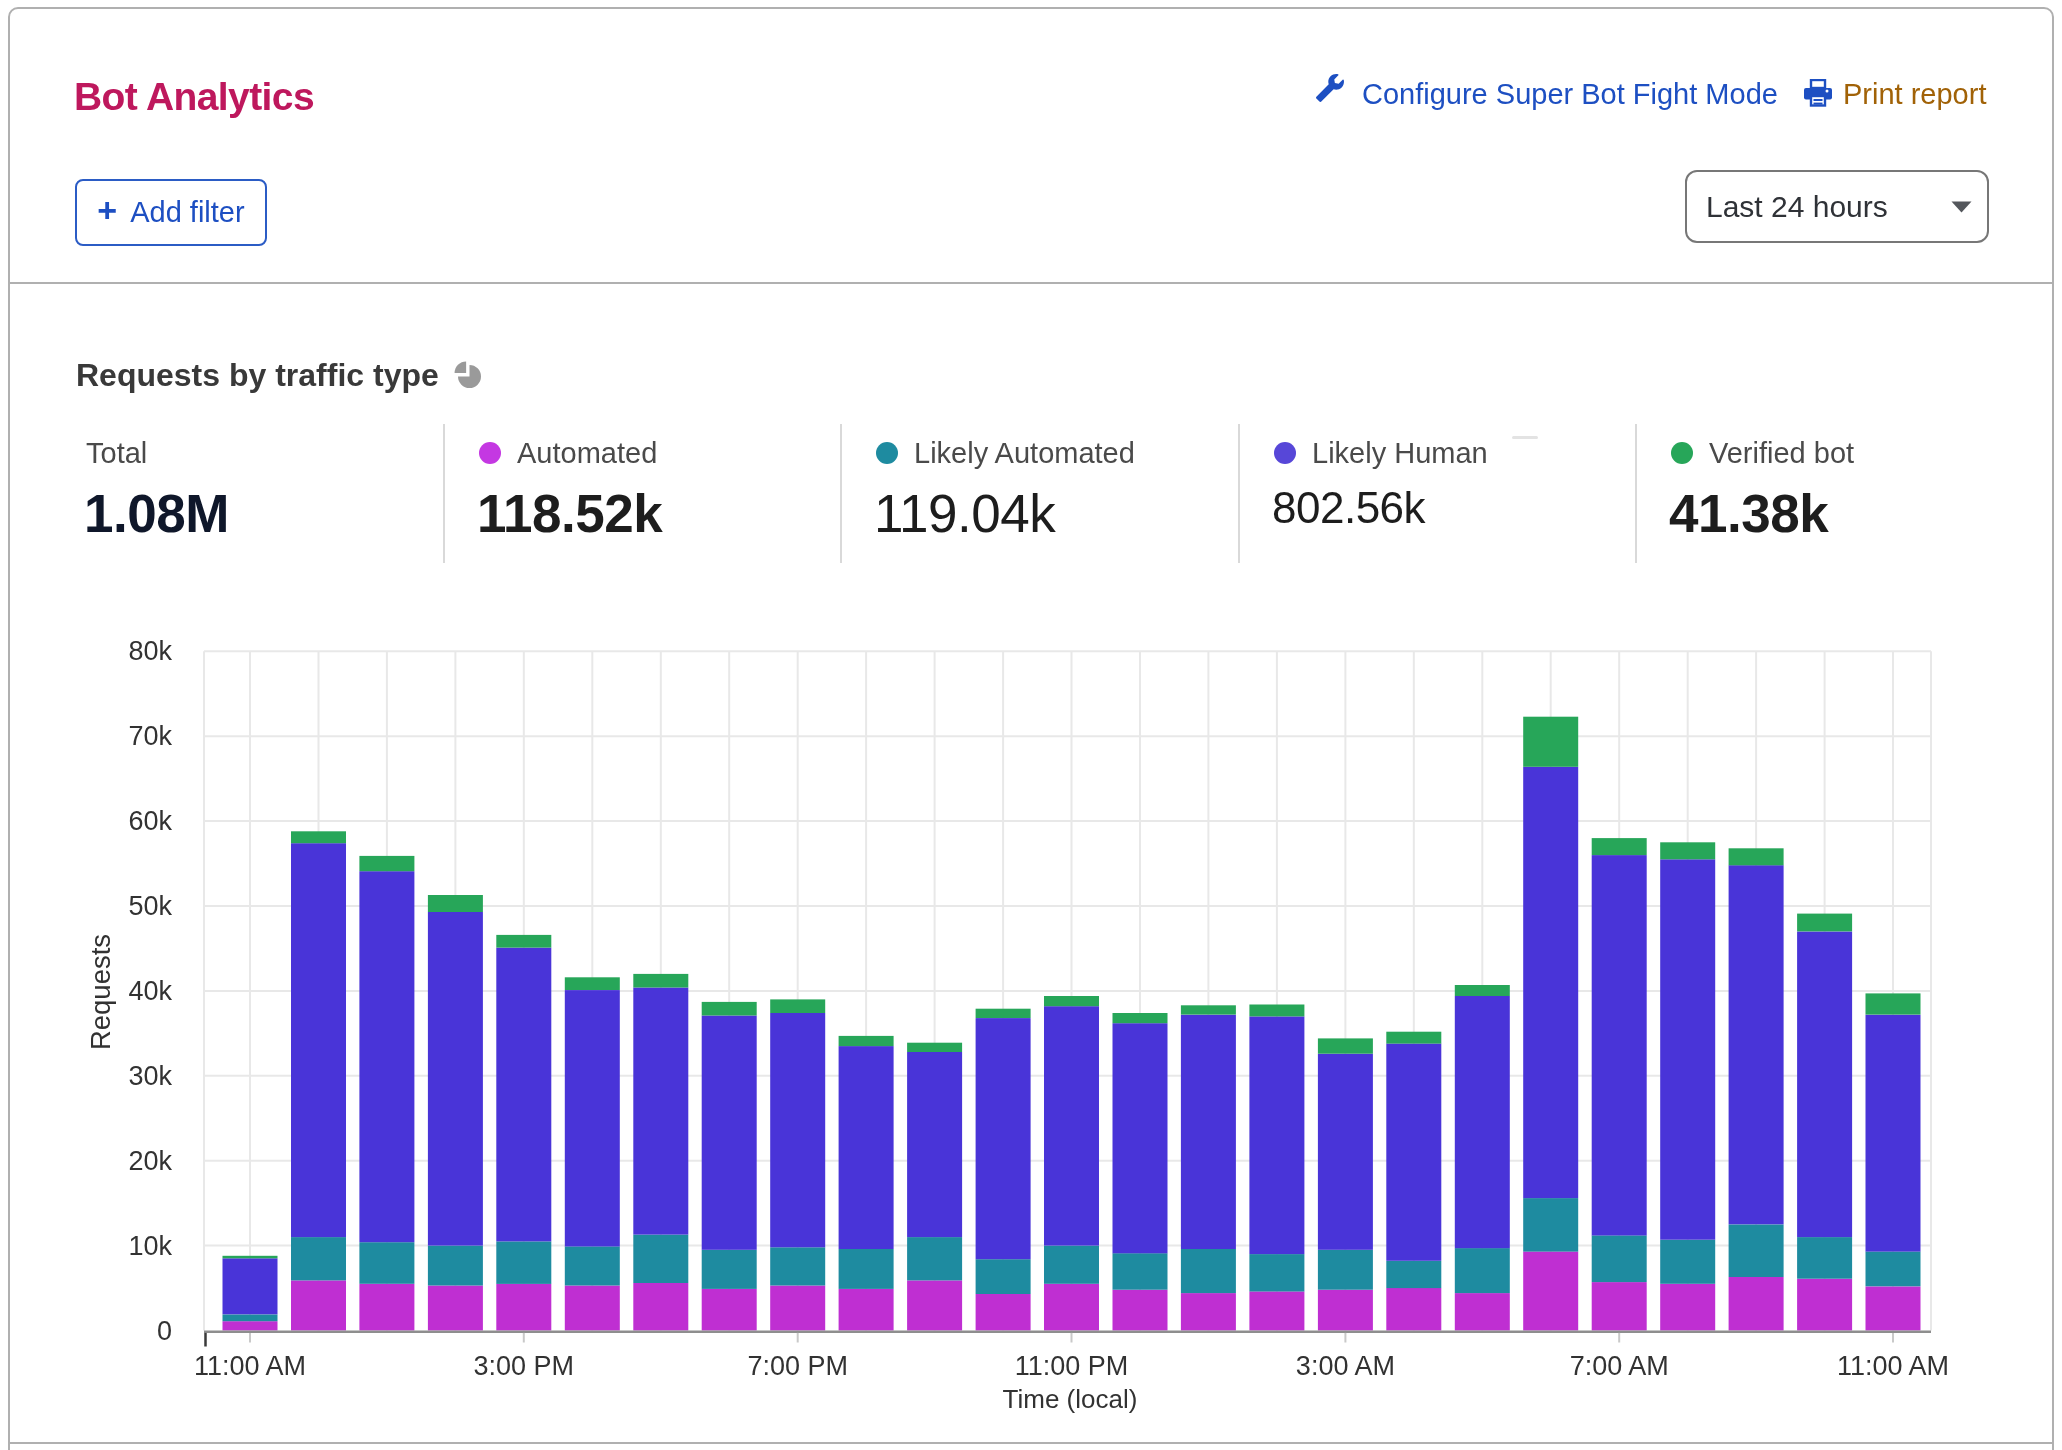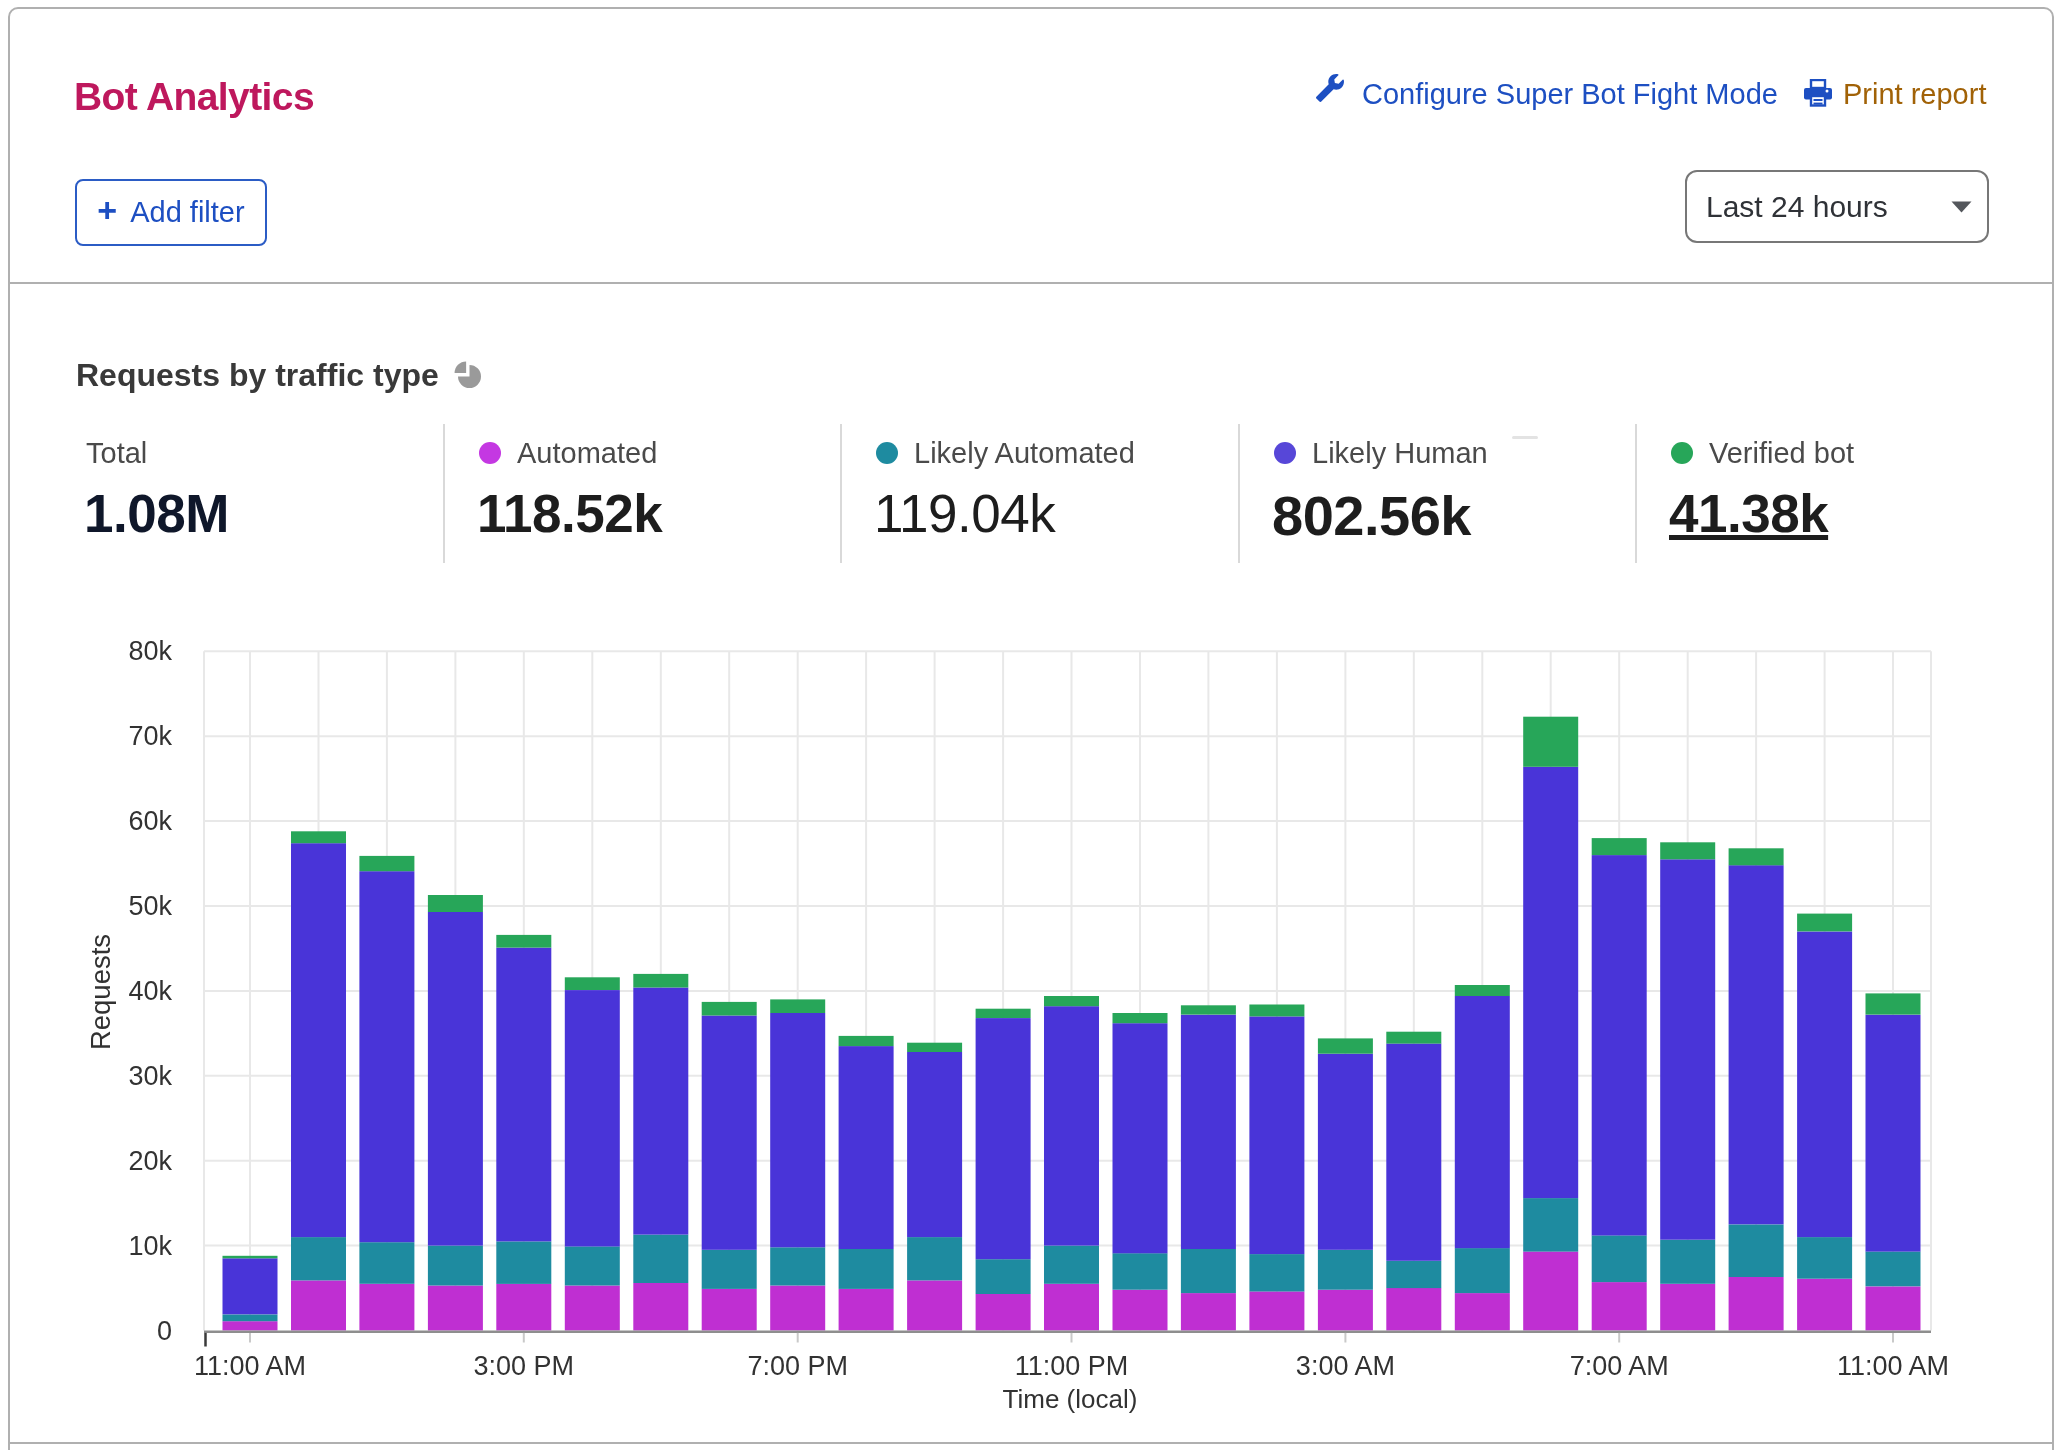--- a/index.html
+++ b/index.html
@@ -64,25 +64,25 @@
 <div class="abs" style="left:479px; top:442px; width:22px; height:22px; border-radius:50%; background:#c438e2;"></div>
 <div class="abs" style="left:517px; top:437px; font-size:29px; color:#4a4a4a;">Automated</div>
 <div class="abs" style="left:477px; top:483px; font-size:53px; font-weight:bold; letter-spacing:-0.5px; color:#1d1d1d;">118.52k</div>
 
 <div class="abs" style="left:876px; top:442px; width:22px; height:22px; border-radius:50%; background:#1e8ba0;"></div>
 <div class="abs" style="left:914px; top:437px; font-size:29px; color:#4a4a4a;">Likely Automated</div>
 <div class="abs" style="left:874px; top:483px; font-size:53px; font-weight:normal; letter-spacing:-0.5px; color:#1d1d1d;">119.04k</div>
 
 <div class="abs" style="left:1274px; top:442px; width:22px; height:22px; border-radius:50%; background:#5747d8;"></div>
 <div class="abs" style="left:1312px; top:437px; font-size:29px; color:#4a4a4a;">Likely Human</div>
-<div class="abs" style="left:1272px; top:483px; font-size:56px; font-weight:bold; letter-spacing:-0.5px; color:#1d1d1d;">802.56k</div>
+<div class="abs" style="left:1272px; top:483px; font-size:44px; font-weight:normal; letter-spacing:-0.5px; color:#1d1d1d;">802.56k</div>
 
 <div class="abs" style="left:1671px; top:442px; width:22px; height:22px; border-radius:50%; background:#27a659;"></div>
 <div class="abs" style="left:1709px; top:437px; font-size:29px; color:#4a4a4a;">Verified bot</div>
-<div class="abs" style="left:1669px; top:483px; font-size:53px; font-weight:bold; letter-spacing:-0.5px; color:#1d1d1d;text-decoration:underline;">41.38k</div>
+<div class="abs" style="left:1669px; top:483px; font-size:53px; font-weight:bold; letter-spacing:-0.5px; color:#1d1d1d;">41.38k</div>
 
 <div class="abs" style="left:1512px; top:436px; width:26px; height:3px; border-radius:2px; background:#e3e3e3;"></div>
 
 <svg class="abs" style="left:0; top:0;" width="2062" height="1450" font-family="Liberation Sans, sans-serif">
 <line x1="204.0" y1="1245.6" x2="1931.0" y2="1245.6" stroke="#e8e8e8" stroke-width="2"></line>
 <line x1="204.0" y1="1160.7" x2="1931.0" y2="1160.7" stroke="#e8e8e8" stroke-width="2"></line>
 <line x1="204.0" y1="1075.8" x2="1931.0" y2="1075.8" stroke="#e8e8e8" stroke-width="2"></line>
 <line x1="204.0" y1="990.9" x2="1931.0" y2="990.9" stroke="#e8e8e8" stroke-width="2"></line>
 <line x1="204.0" y1="906.0" x2="1931.0" y2="906.0" stroke="#e8e8e8" stroke-width="2"></line>
 <line x1="204.0" y1="821.1" x2="1931.0" y2="821.1" stroke="#e8e8e8" stroke-width="2"></line>

